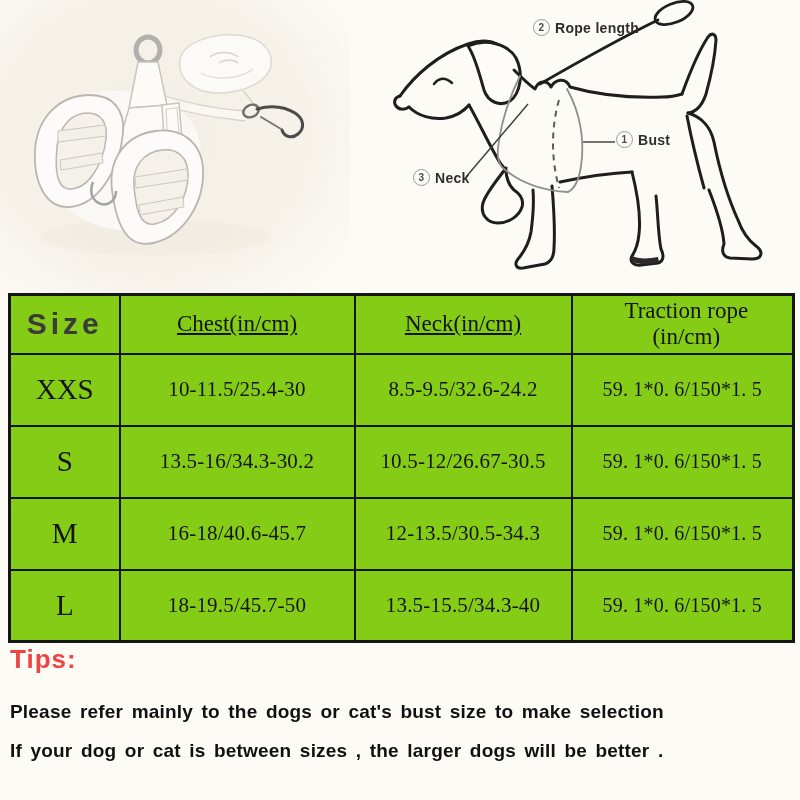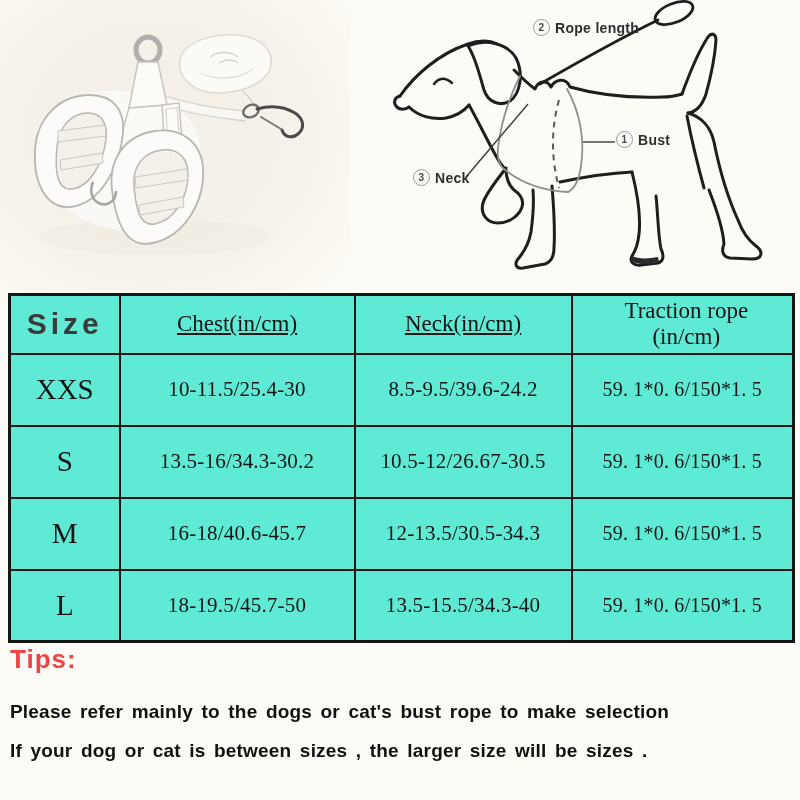--- a/index.html
+++ b/index.html
@@ -20,21 +20,21 @@
     font:600 14px "Liberation Sans",sans-serif;color:#2e2e2e;letter-spacing:.3px;
   }
   .circ{
     width:15px;height:15px;border:1px solid #9a9a9a;border-radius:50%;
     font:600 10px/15px "Liberation Sans",sans-serif;text-align:center;color:#4a4a4a;
     background:rgba(250,250,246,.92);flex:0 0 auto;
   }
   
   table.size-table{
     position:absolute;left:8px;top:293px;width:784px;
-    border-collapse:collapse;table-layout:fixed;background:#5eead4;
+    border-collapse:collapse;table-layout:fixed;background:#84cc16;
     border:3px solid #161616;
   }
   .size-table th,.size-table td{
     border:2.5px solid #161616;text-align:center;vertical-align:middle;
     padding:0;color:#141414;
   }
   .size-table thead tr{height:59px;}
   .size-table tbody tr{height:72px;}
   th.h-size{font:700 30px "Liberation Sans",sans-serif;letter-spacing:4px;color:#3a3a3a;}
   th.h-serif{font:400 23px "Liberation Serif",serif;font-weight:500;text-decoration:underline;}
@@ -186,21 +186,21 @@
       <th class="h-traction">
         <span>Traction rope</span>
         <span>(in/cm)</span>
       </th>
     </tr>
   </thead>
   <tbody>
     <tr>
       <td class="c-size">XXS</td>
       <td class="c-val">10-11.5/25.4-30</td>
-      <td class="c-val">8.5-9.5/39.6-24.2</td>
+      <td class="c-val">8.5-9.5/32.6-24.2</td>
       <td class="c-rope">59. 1*0. 6/150*1. 5</td>
     </tr>
     <tr>
       <td class="c-size">S</td>
       <td class="c-val">13.5-16/34.3-30.2</td>
       <td class="c-val">10.5-12/26.67-30.5</td>
       <td class="c-rope">59. 1*0. 6/150*1. 5</td>
     </tr>
     <tr>
       <td class="c-size">M</td>
@@ -212,15 +212,15 @@
       <td class="c-size">L</td>
       <td class="c-val">18-19.5/45.7-50</td>
       <td class="c-val">13.5-15.5/34.3-40</td>
       <td class="c-rope">59. 1*0. 6/150*1. 5</td>
     </tr>
   </tbody>
 </table>
 
 <div class="tips-heading">Tips:</div>
 <div class="tips-lines">
-  <div>Please refer mainly to the dogs or cat's bust rope to make selection</div>
-  <div>If your dog or cat is between sizes , the larger size will be sizes .</div>
+  <div>Please refer mainly to the dogs or cat's bust size to make selection</div>
+  <div>If your dog or cat is between sizes , the larger dogs will be better .</div>
 </div>
 
 </body></html>

